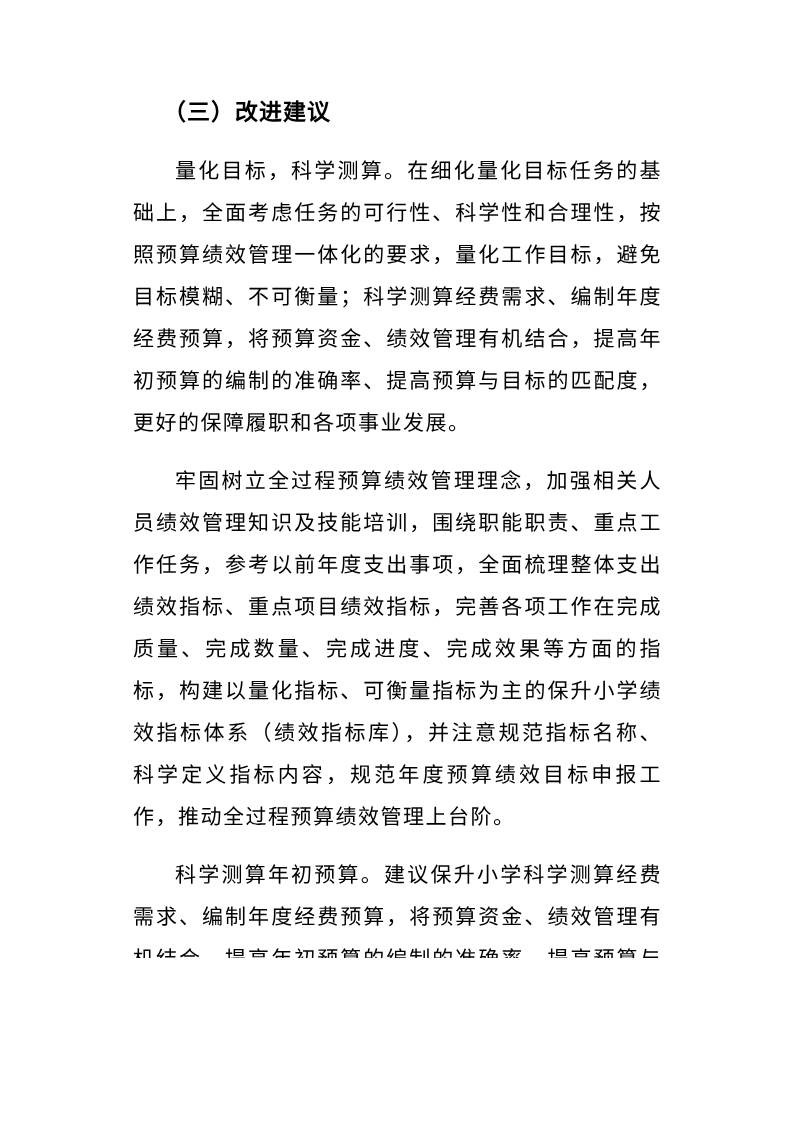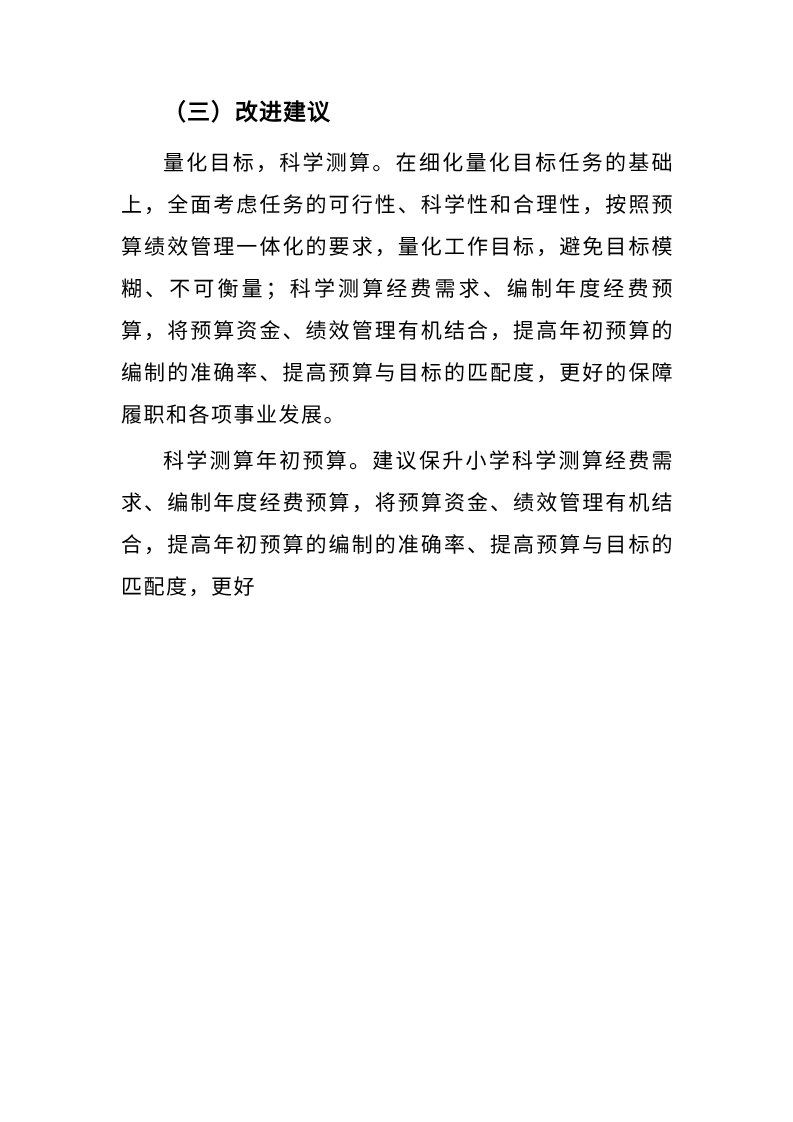--- a/index.html
+++ b/index.html
@@ -38,21 +38,21 @@
     letter-spacing: 1px;
     margin: 6px 0 8px 0;
   }
   .para {
     font-size: 21px;
     line-height: 42px;
     text-align: justify;
     text-justify: inter-ideograph;
     text-indent: 2em;
     letter-spacing: 1.5px;
-    margin: 4px;
+    margin: 16px;
   }
   .page-number {
     position: absolute;
     left: 0;
     right: 0;
     top: 1032px;
     text-align: left;
     font-size: 14px;
     line-height: 18px;
     color: #000000;
@@ -62,19 +62,20 @@
 <body>
 
 <div class="page">
   <div class="content">
     <h2 class="heading-l1">（三）改进建议</h2>
 
 
     <p class="para">量化目标，科学测算。在细化量化目标任务的基础上，全面考虑任务的可行性、科学性和合理性，按照预算绩效管理一体化的要求，量化工作目标，避免目标模糊、不可衡量；科学测算经费需求、编制年度经费预算，将预算资金、绩效管理有机结合，提高年初预算的编制的准确率、提高预算与目标的匹配度，更好的保障履职和各项事业发展。</p>
 
 
+    <p class="para">牢固树立全过程预算绩效管理理念，加强相关人员绩效管理知识及技能培训，围绕职能职责、重点工作任务，参考以前年度支出事项，全面梳理整体支出绩效指标、重点项目绩效指标，完善各项工作在完成质量、完成数量、完成进度、完成效果等方面的指标，构建以量化指标、可衡量指标为主的保升小学绩效指标体系（绩效指标库），并注意规范指标名称、科学定义指标内容，规范年度预算绩效目标申报工作，推动全过程预算绩效管理上台阶。</p>
 
 
     <p class="para">科学测算年初预算。建议保升小学科学测算经费需求、编制年度经费预算，将预算资金、绩效管理有机结合，提高年初预算的编制的准确率、提高预算与目标的匹配度，更好</p>
   </div>
 
   <div class="page-number">33</div>
 </div>
 
 </body></html>

